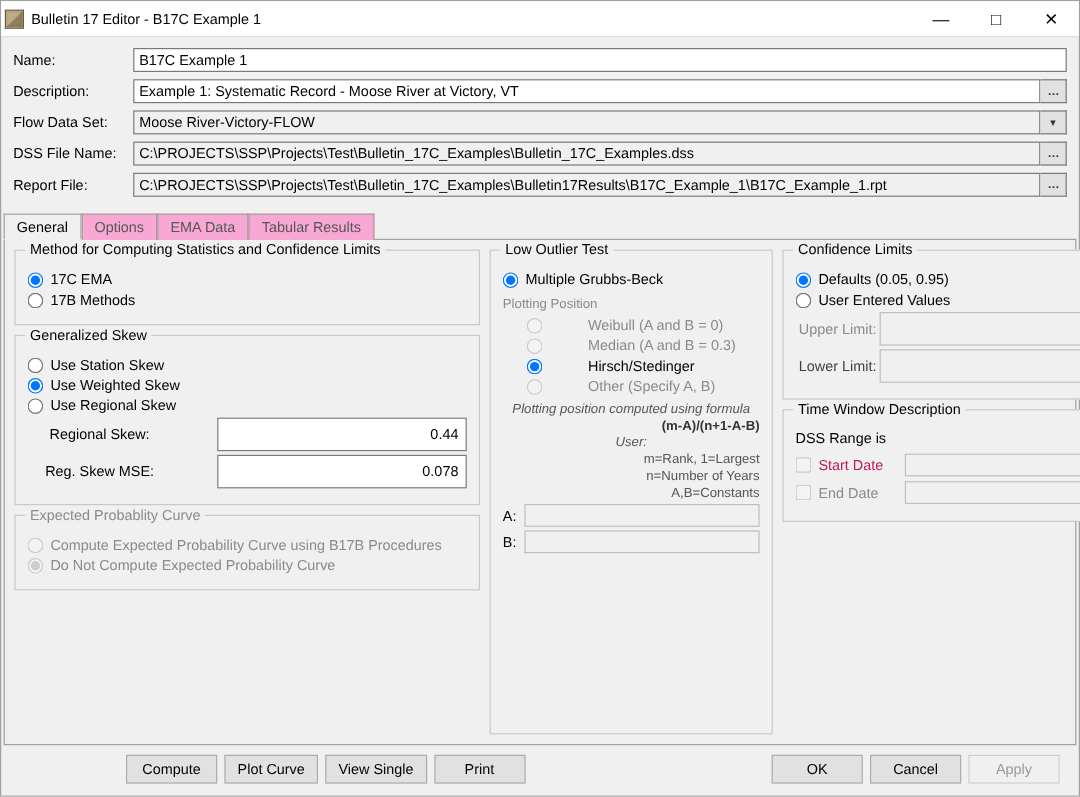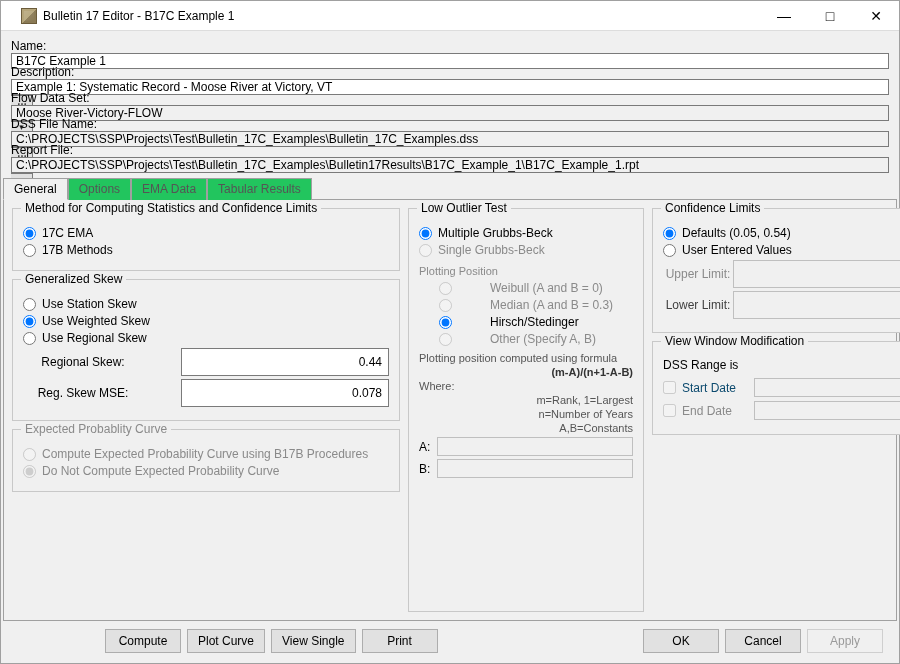--- a/index.html
+++ b/index.html
@@ -15,21 +15,21 @@
     background: #f0f0f0;
     border: 1px solid #a0a0a0;
     display: flex; flex-direction: column;
     box-shadow: 0 2px 10px rgba(0,0,0,0.3);
   }
   .titlebar {
     height: 30px;
     background: #fff;
     border-bottom: 1px solid #ddd;
     display: flex; align-items: center;
-    padding-left: 20px;
+    padding-left: 3px;
   }
   .title-icon {
     width: 16px; height: 16px;
     background: linear-gradient(135deg,#b5a57a 0 50%,#8a7a55 50% 100%);
     border:1px solid #6b5b3a;
     margin-right: 6px;
     position:relative;
   }
   .title-icon:after{content:"";position:absolute;left:2px;top:2px;width:10px;height:10px;background:linear-gradient(135deg,#fff2,#0000);}
   .titlebar-text { flex:1; font-size:12px; }
@@ -37,21 +37,21 @@
   .win-btn {
     width: 46px; height: 30px;
     display:flex; align-items:center; justify-content:center;
     font-size:14px; font-family: "Segoe UI Symbol", sans-serif;
   }
 
   .form-top {
     padding: 8px 10px 4px 10px;
   }
   .form-row {
-    display:flex; margin-bottom:4px; height:22px;flex-direction:column;
+    display:flex; align-items:center; margin-bottom:4px; height:22px;
   }
   .form-label { width:100px; }
   .form-input {
     flex:1; height:20px; border:1px solid #7a7a7a;
     background:#fff; padding:0 4px; font-size:12px;
     font-family:inherit;
   }
   .form-input.readonly { background:#f0f0f0; }
   .row-btn {
     width:22px; height:20px; border:1px solid #7a7a7a;
@@ -72,21 +72,21 @@
     background:#f0f0f0;
     margin-right:0px;
     position:relative; top:1px;
     font-size:12px;
   }
   .tab.active {
     background:#f0f0f0;
     border-bottom:1px solid #f0f0f0;
     z-index:2;
   }
-  .tab:not(.active){ background:#22c55e; color:#555; }
+  .tab:not(.active){ background:#f9a8d4; color:#555; }
   .tab-page {
     border:1px solid #a0a0a0;
     background:#f0f0f0;
     flex:1; margin:0 2px 2px 2px;
     padding:8px;
     display:flex; gap:8px;
     height:430px;
   }
   .col { display:flex; flex-direction:column; gap:8px; }
   .col.left { flex:0 0 388px; }
@@ -127,21 +127,21 @@
     flex:1; height:19px; border:1px solid #7a7a7a;
     background:#fff; text-align:right; padding:13px 6px;
     font-size:12px; font-family:inherit;
   }
   .small-field-row .fld.disabled {
     background:#f0f0f0; border:1px solid #bfbfbf;
   }
 
   .sub-head { font-size:11px; margin:8px 0 4px 0; color:#000;}
   .note { font-size:11px; color:#555; text-align:right; margin:2px 0;}
-  .note.left { text-align:left; }
+  .note.left { text-align:center;font-style:italic; }
   .formula { font-weight:bold; color:#333; text-align:right;}
 
   .check-row { display:flex; align-items:center; gap:6px; margin:4px 0; }
   .check-row input[type=checkbox]{margin:0; accent-color:#bbb;}
   .check-row .datefield {
     flex:1; height:19px; background:#f0f0f0; border:1px solid #bfbfbf;
     margin-left:6px;
   }
 
   .bottombar {
@@ -272,24 +272,20 @@
       </div>
     </div>
 
     <div class="col mid">
       <div class="groupbox" style="flex:1;">
         <div class="legend">Low Outlier Test</div>
         <label class="radio-row">
           <input type="radio" name="outlier" checked="" style="">
           <span>Multiple Grubbs-Beck</span>
         </label>
-        <label class="radio-row disabled">
-          <input type="radio" name="outlier" disabled="" style="">
-          <span>Single Grubbs-Beck</span>
-        </label>
 
         <div class="sub-head" style="color:#8a8a8a">Plotting Position</div>
         <label class="radio-row disabled indent">
           <input type="radio" name="plot" disabled="" style="">
           <span>Weibull (A and B = 0)</span>
         </label>
         <label class="radio-row disabled indent">
           <input type="radio" name="plot" disabled="" style="">
           <span>Median (A and B = 0.3)</span>
         </label>
@@ -297,63 +293,63 @@
           <input type="radio" name="plot" checked="" style="">
           <span>Hirsch/Stedinger</span>
         </label>
         <label class="radio-row disabled indent">
           <input type="radio" name="plot" disabled="" style="">
           <span>Other (Specify A, B)</span>
         </label>
 
         <div class="note left" style="margin-top:6px;">Plotting position computed using formula</div>
         <div class="note formula">(m-A)/(n+1-A-B)</div>
-        <div class="note left">Where:</div>
+        <div class="note left">User:</div>
         <div class="note">m=Rank, 1=Largest</div>
         <div class="note">n=Number of Years</div>
         <div class="note">A,B=Constants</div>
 
         <div class="ab-row">
           <div class="albl">A:</div>
           <input class="afld" disabled="" style="">
         </div>
         <div class="ab-row">
           <div class="albl">B:</div>
           <input class="afld" disabled="" style="">
         </div>
       </div>
     </div>
 
     <div class="col right">
       <div class="groupbox">
         <div class="legend">Confidence Limits</div>
         <label class="radio-row">
           <input type="radio" name="conf" checked="" style="">
-          <span>Defaults (0.05, 0.54)</span>
+          <span>Defaults (0.05, 0.95)</span>
         </label>
         <label class="radio-row">
           <input type="radio" name="conf" style="">
           <span>User Entered Values</span>
         </label>
         <div class="small-field-row">
           <div class="lbl" style="flex:0 0 70px; color:#8a8a8a">Upper Limit:</div>
           <input class="fld disabled" disabled="" style="">
         </div>
         <div class="small-field-row">
           <div class="lbl" style="flex:0 0 70px; color:#404040">Lower Limit:</div>
           <input class="fld disabled" disabled="" style="">
         </div>
       </div>
 
       <div class="groupbox">
-        <div class="legend">View Window Modification</div>
+        <div class="legend">Time Window Description</div>
         <div style="margin:2px 0 6px 0;">DSS Range is</div>
         <div class="check-row">
           <input type="checkbox" disabled="" style="">
-          <span style="color:#0c4a6e;width:60px">Start Date</span>
+          <span style="color:#be185d;width:60px">Start Date</span>
           <input class="datefield" disabled="" style="">
 
         </div>
         <div class="check-row">
           <input type="checkbox" disabled="" style="">
           <span style="color:#8a8a8a;width:60px">End Date</span>
           <input class="datefield" disabled="" style="">
 
         </div>
       </div>

